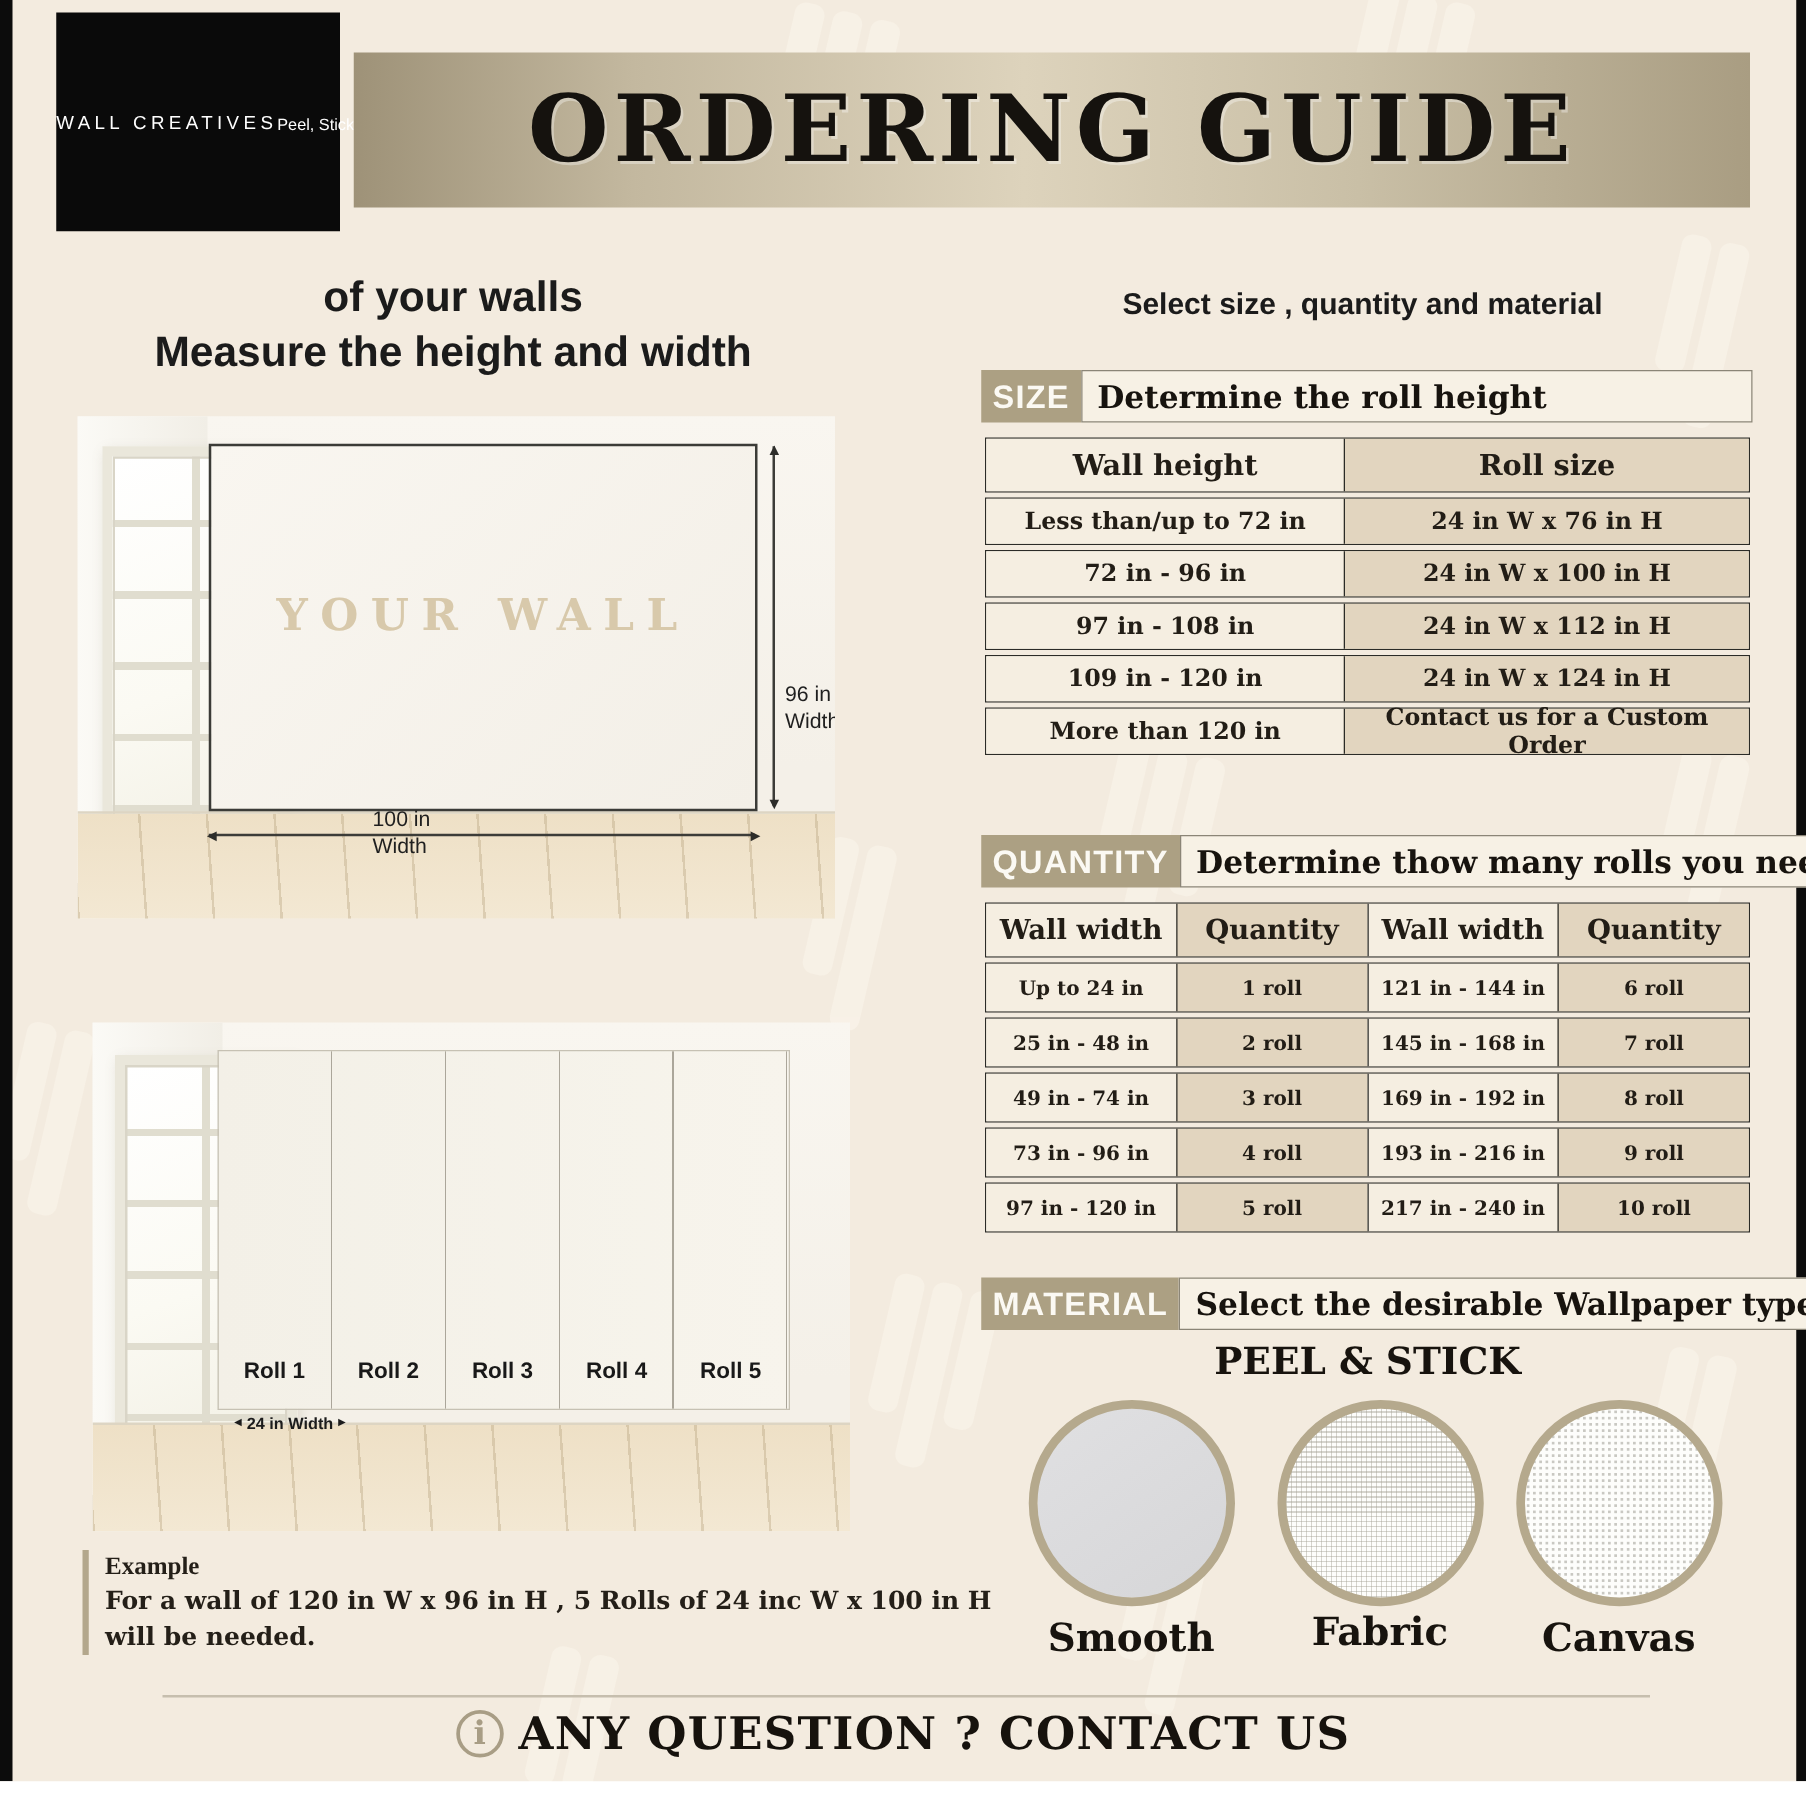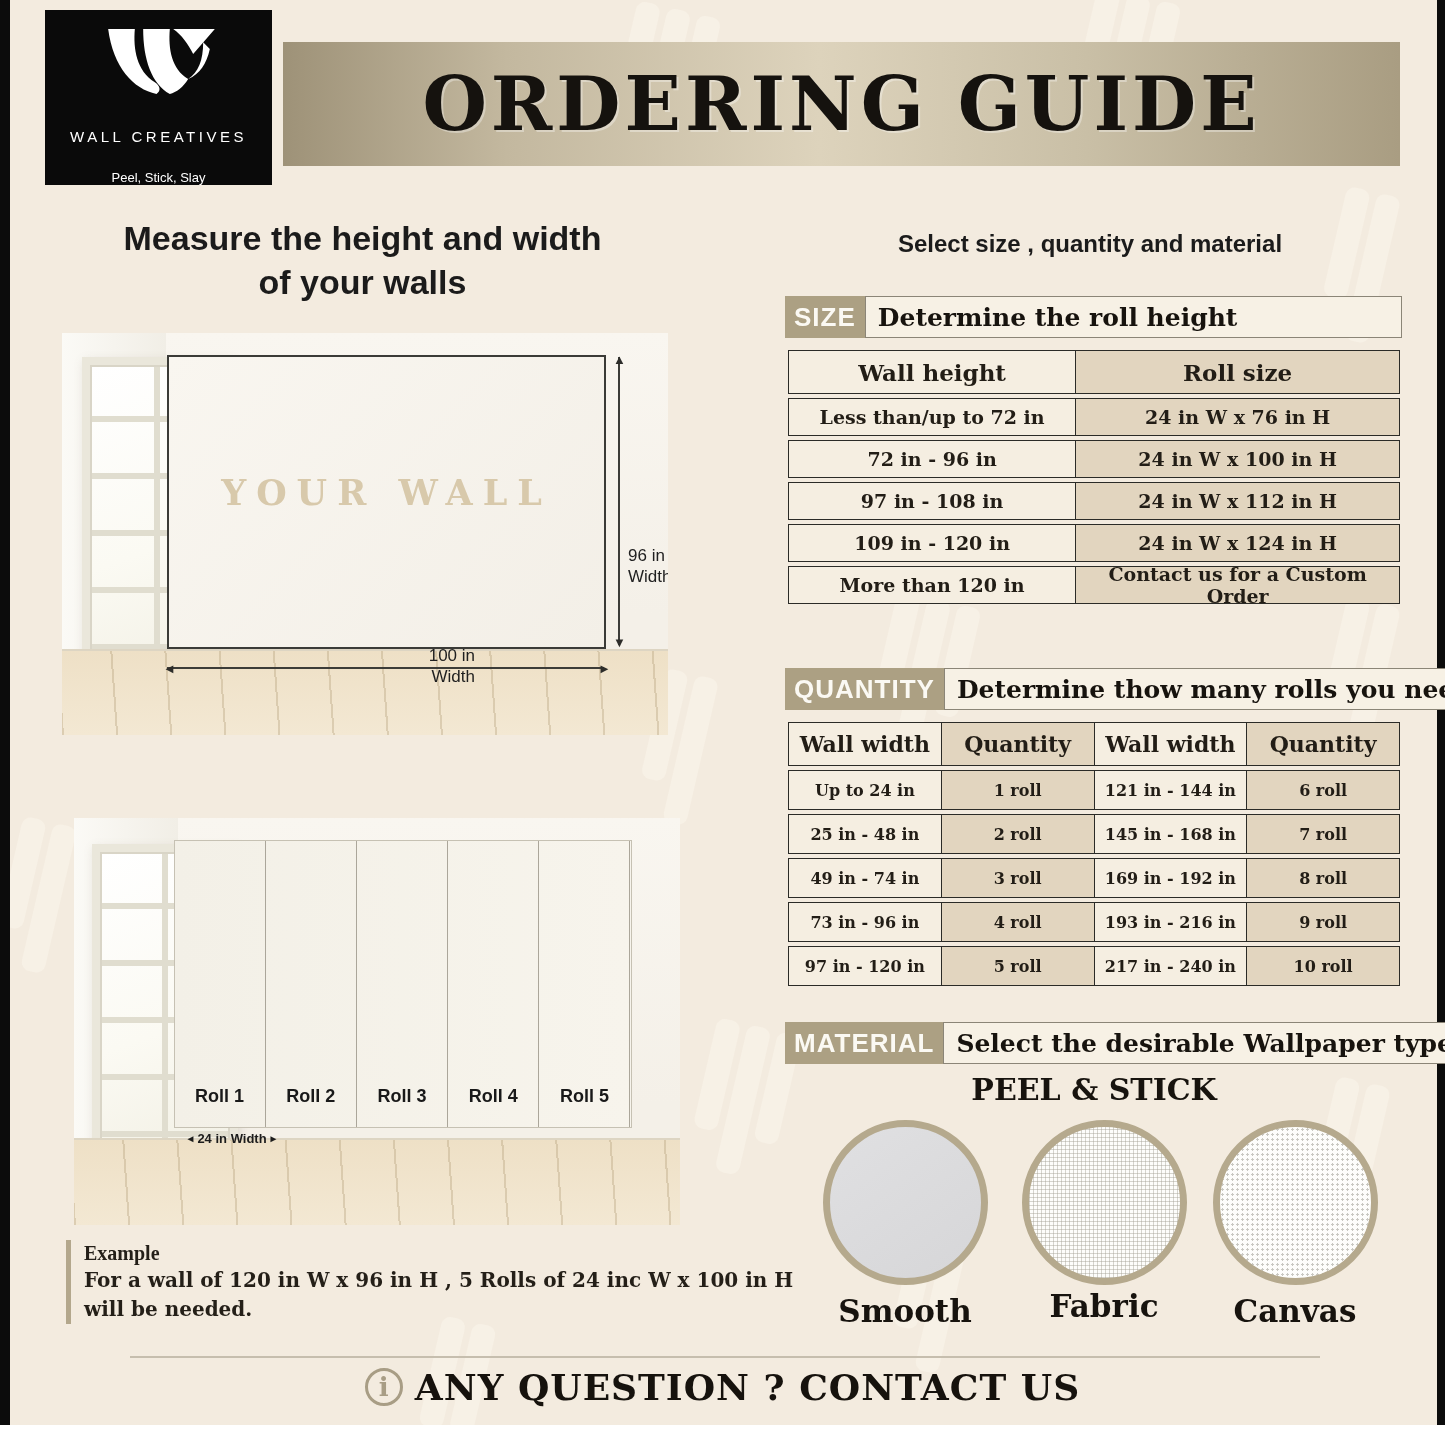--- a/index.html
+++ b/index.html
@@ -13,21 +13,21 @@
   .edge-left{left:0;width:10px;}
   .edge-right{left:1437px;width:8px;}
 
   
   .wm-group{position:absolute;display:flex;gap:7px;transform:rotate(13deg);opacity:.55;}
   .wm{width:24px;height:112px;background:#fbf6ec;border-radius:9px;}
   .wm.tall{height:150px;}
 
   
   .logo-box{position:absolute;left:45px;top:10px;width:227px;height:175px;background:#0a0a0a;
-    display:flex;flex-direction:column;align-items:center;justify-content:flex-start;gap:22px;}
+    display:flex;flex-direction:row;align-items:center;justify-content:flex-start;}
   .logo-mark{margin-top:14px;width:150px;height:96px;}
   .logo-brand{color:#fff;font-size:15px;letter-spacing:3.5px;margin-top:2px;white-space:nowrap;}
   .logo-tagline{color:#fff;font-size:13px;margin-top:3px;white-space:nowrap;}
 
   
   .title-banner{position:absolute;left:283px;top:42px;width:1117px;height:124px;
     background:linear-gradient(90deg,#9e9278 0%,#c3b89f 20%,#ddd3bc 48%,#c9bfa6 72%,#a99d82 100%);
     display:flex;align-items:center;justify-content:center;}
   .title-text{font-family:"DejaVu Serif",serif;font-weight:700;font-size:74px;color:#15120e;
     letter-spacing:4px;text-shadow:2px 2px 0 rgba(255,255,255,.35);white-space:nowrap;}
@@ -62,21 +62,21 @@
     border:2px solid #3b3b37;background:linear-gradient(135deg,#f9f6f0,#f3efe7);
     display:flex;align-items:center;justify-content:center;}
   .your-wall{font-family:"DejaVu Serif",serif;font-weight:700;font-size:35px;color:#d8c9ab;
     letter-spacing:10px;white-space:nowrap;margin-top:-20px;}
 
   .dim-line-v{position:absolute;left:556px;top:24px;width:2px;height:288px;background:#3c3c38;}
   .dim-line-h{position:absolute;left:105px;top:334px;width:437px;height:2px;background:#3c3c38;}
   .ah{position:absolute;font-size:13px;color:#2d2d2a;line-height:1;}
   .dim-label{position:absolute;font-size:17px;font-weight:400;color:#1f1f1f;line-height:21px;}
   .dim-label-v{left:566px;top:212px;text-align:left;}
-  .dim-label-h{left:263px;top:312px;width:150px;text-align:right;}
+  .dim-label-h{left:236px;top:312px;width:150px;text-align:left;}
 
   .panels{position:absolute;left:100px;top:22px;width:456px;height:286px;
     border:1px solid #c6c1b3;
     background:
       repeating-linear-gradient(90deg,transparent 0 90px,#aba69a 90px 91px),
       linear-gradient(90deg,#f3f0e7,#f7f4ec);}
   .rolls{position:absolute;left:100px;top:268px;width:456px;display:flex;}
   .roll-label{flex:1;text-align:center;font-weight:700;font-size:18px;color:#191919;}
   .roll-width{position:absolute;left:98px;top:313px;width:120px;display:flex;align-items:center;justify-content:center;gap:2px;}
   .roll-width .txt{font-size:13px;font-weight:700;color:#1c1c1c;white-space:nowrap;}
@@ -216,22 +216,22 @@
     </svg>
     <div class="logo-brand">WALL CREATIVES</div>
     <div class="logo-tagline">Peel, Stick, Slay</div>
   </div>
 
   <div class="title-banner">
     <div class="title-text">ORDERING GUIDE</div>
   </div>
 
   <div class="col-heading left-heading">
+    <div>of your walls</div>
     <div>Measure the height and width</div>
-    <div>of your walls</div>
   </div>
 
   <div class="room room-top">
     <div class="side-wall"></div>
     <div class="window w1"></div>
     <div class="floor floor-top"></div>
     <div class="wall-rect">
       <div class="your-wall">YOUR WALL</div>
     </div>
     <div class="dim-line-v"></div>

